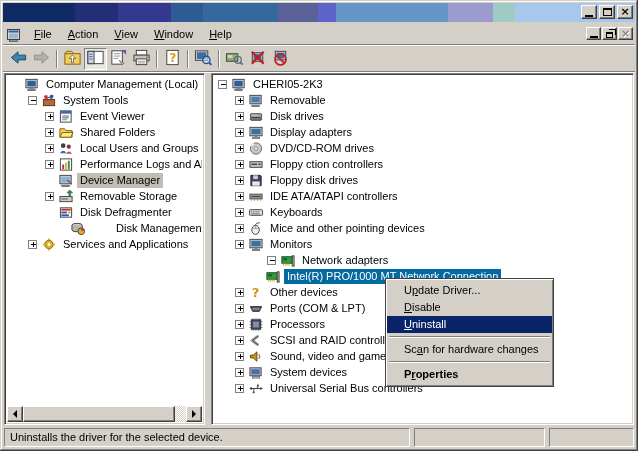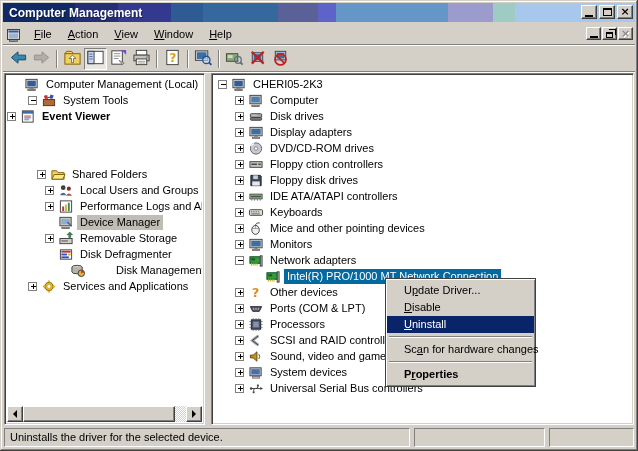--- a/index.html
+++ b/index.html
@@ -94,21 +94,21 @@
   .sthumb { width:152px; height:16px; background:#d4d0c8; flex:none;
     border:1px solid; border-color:#fff #404040 #404040 #fff;
     box-shadow: inset -1px -1px 0 #808080; }
   .strack { flex:1; background-color:#d4d0c8;
     background-image:
       linear-gradient(45deg,#fff 25%,transparent 25%,transparent 75%,#fff 75%),
       linear-gradient(45deg,#fff 25%,transparent 25%,transparent 75%,#fff 75%);
     background-size:2px 2px; background-position:0 0,1px 1px; }
   
   .ctxmenu {
-    position:absolute; left:385px; top:278px; width:151px;
+    position:absolute; left:385px; top:278px; width:169px;
     background:#d4d0c8; border:1px solid #404040;
     box-shadow: inset 1px 1px 0 #fff, inset -1px -1px 0 #808080;
     padding:3px 1px; z-index:50;
   }
   .citem { height:17px; line-height:17px; padding:0 16px 0 17px; white-space:nowrap; }
   .citem.selected { background:#0a246a; color:#fff; }
   .citem.bold { font-weight:bold; }
   .csep { height:1px; border-top:1px solid #808080; border-bottom:1px solid #fff; margin:3px 2px; }
   
   .statusbar { position:absolute; left:4px; right:4px; bottom:4px; height:19px; display:flex; gap:4px; }
@@ -122,21 +122,20 @@
 </head>
 <body>
 
 <div class="titlebar">
   <span class="micon" id="title-icon"><svg viewBox="0 0 16 16" xmlns="http://www.w3.org/2000/svg">
         <rect x="1.5" y="2.5" width="12" height="9" fill="#dbdbd3" stroke="#404040"></rect>
         <rect x="3" y="4" width="9" height="6" fill="#2f5c9e"></rect>
         <rect x="5" y="12" width="5" height="1" fill="#808080"></rect>
         <rect x="3.5" y="13" width="8" height="1.5" fill="#c0c0c0" stroke="#404040" stroke-width="0.7"></rect>
       </svg></span>
-  <span class="ttl">Computer Management</span>
   <div class="winbtns">
     <div class="wbtn">
         <span class="glyph-min"></span>
       </div>
     <div class="wbtn">
         <span class="glyph-max"></span>
       </div>
     <div class="wbtn">
         <span class="glyph-x">×</span>
       </div>
@@ -270,32 +269,32 @@
       <div class="trow" style="padding-left: 21px;">
         <div class="expander minus"></div>
         <span class="ticon"><svg viewBox="0 0 16 16" xmlns="http://www.w3.org/2000/svg">
             <rect x="2" y="7" width="12" height="6.5" fill="#b06a3a" stroke="#5a3214"></rect>
             <path d="M5.5 7 a2.5 2.5 0 0 1 5 0" fill="none" stroke="#5a3214"></path>
             <rect x="3" y="2.5" width="3.5" height="3.5" fill="#c03030" transform="rotate(-15 4.7 4.2)"></rect>
             <rect x="9" y="2" width="3.5" height="3.5" fill="#3050c0" transform="rotate(20 10.7 3.7)"></rect>
           </svg></span>
         <span class="tlabel">System Tools</span>
       </div>
-      <div class="trow" style=" font-weight: bold;">
+      <div class="trow" style="padding-left: 38px;">
         <div class="expander plus"></div>
         <span class="ticon"><svg viewBox="0 0 16 16" xmlns="http://www.w3.org/2000/svg">
             <rect x="2" y="2" width="11.5" height="12" fill="#fff" stroke="#404040"></rect>
             <rect x="2" y="2" width="11.5" height="3" fill="#3a6ea5"></rect>
             <rect x="4" y="7" width="7" height="1" fill="#c03030"></rect>
             <rect x="4" y="9" width="7" height="1" fill="#3050c0"></rect>
             <rect x="4" y="11" width="5" height="1" fill="#30a050"></rect>
           </svg></span>
         <span class="tlabel">Event Viewer</span>
       </div>
-      <div class="trow" style="padding-left: 30px; margin-top: 42px;">
+      <div class="trow" style="padding-left: 38px;">
         <div class="expander plus"></div>
         <span class="ticon"><svg viewBox="0 0 16 16" xmlns="http://www.w3.org/2000/svg">
             <path d="M1.5 4 h5 l1.5 2 h6.5 v7 h-13 z" fill="#f0d060" stroke="#806000"></path>
             <path d="M1.5 13 l2.5 -5 h11.5 l-2.5 5 z" fill="#ffe88a" stroke="#806000"></path>
           </svg></span>
         <span class="tlabel">Shared Folders</span>
       </div>
       <div class="trow" style="padding-left: 38px;">
         <div class="expander plus"></div>
         <span class="ticon"><svg viewBox="0 0 16 16" xmlns="http://www.w3.org/2000/svg">
@@ -393,21 +392,21 @@
           </svg></span>
         <span class="tlabel">CHERI05-2K3</span>
       </div>
       <div class="trow" style="padding-left: 21px;">
         <div class="expander plus"></div>
         <span class="ticon"><svg viewBox="0 0 16 16" xmlns="http://www.w3.org/2000/svg">
             <rect x="1.5" y="2.5" width="12" height="9" fill="#c9c5bd" stroke="#404040"></rect>
             <rect x="3" y="4" width="9" height="6" fill="#4a7ebb"></rect>
             <rect x="3.5" y="13" width="8" height="1.5" fill="#c0c0c0" stroke="#404040" stroke-width="0.7"></rect>
           </svg></span>
-        <span class="tlabel">Computer</span>
+        <span class="tlabel">Removable</span>
       </div>
       <div class="trow" style="padding-left: 21px;">
         <div class="expander plus"></div>
         <span class="ticon"><svg viewBox="0 0 16 16" xmlns="http://www.w3.org/2000/svg">
             <rect x="2" y="5" width="12" height="4" rx="1" fill="#a8a8a8" stroke="#404040"></rect>
             <rect x="2" y="9" width="12" height="3" rx="1" fill="#787878" stroke="#404040"></rect>
             <path d="M3.5 6.5 h6" stroke="#d8d8d8" stroke-width="0.8"></path>
           </svg></span>
         <span class="tlabel">Disk drives</span>
       </div>
@@ -484,21 +483,21 @@
       <div class="trow" style="padding-left: 21px; align-items: center;">
         <div class="expander plus"></div>
         <span class="ticon"><svg viewBox="0 0 16 16" xmlns="http://www.w3.org/2000/svg">
             <rect x="1.5" y="2.5" width="13" height="9" fill="#d4d0c8" stroke="#404040"></rect>
             <rect x="3" y="4" width="10" height="6" fill="#3a6ea5"></rect>
             <rect x="6" y="12" width="4" height="1" fill="#808080"></rect>
             <rect x="4" y="13" width="8" height="1.5" fill="#c0c0c0" stroke="#404040" stroke-width="0.6"></rect>
           </svg></span>
         <span class="tlabel">Monitors</span>
       </div>
-      <div class="trow" style="padding-left: 21px;">
+      <div class="trow" style="padding-left: 21px; margin-left: 32px;">
         <div class="expander minus"></div>
         <span class="ticon"><svg viewBox="0 0 16 16" xmlns="http://www.w3.org/2000/svg">
             <rect x="1.5" y="4" width="11" height="7" fill="#2e9e3e" stroke="#104a18"></rect>
             <rect x="3" y="5.5" width="4" height="2.5" fill="#186028"></rect>
             <rect x="2.5" y="11" width="1.2" height="2.5" fill="#d8b020"></rect>
             <rect x="4.5" y="11" width="1.2" height="2.5" fill="#d8b020"></rect>
             <rect x="6.5" y="11" width="1.2" height="2.5" fill="#d8b020"></rect>
             <rect x="8.5" y="11" width="1.2" height="2.5" fill="#d8b020"></rect>
             <rect x="12.5" y="3" width="2" height="11" fill="#b8b4aa" stroke="#404040"></rect>
           </svg></span>

